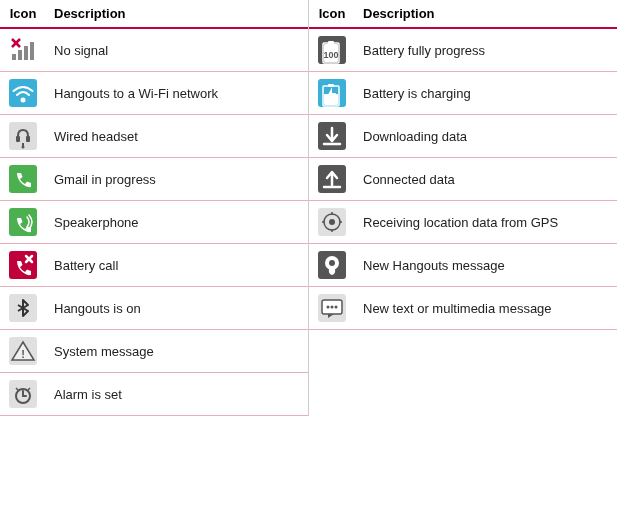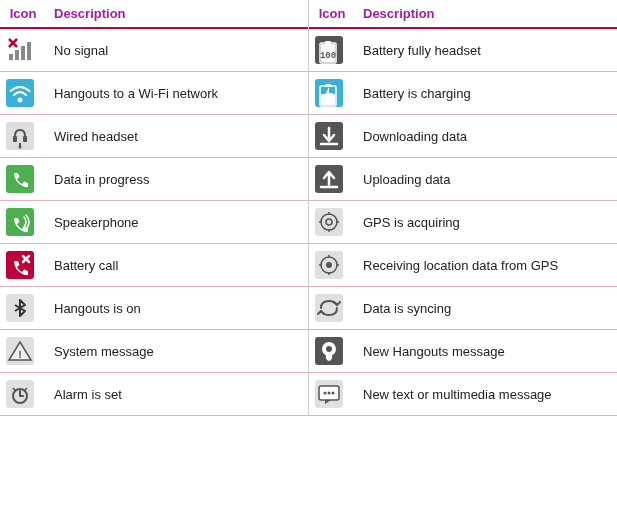--- a/index.html
+++ b/index.html
@@ -22,45 +22,45 @@
       width: 100%;
       border-collapse: collapse;
     }
     th {
       background: #fff;
       text-align: left;
       padding: 6px 8px;
       font-weight: bold;
       font-size: 13px;
       border-bottom: 2px solid #c0003a;
-      color: #a21caf;
+      color: #000000;
     }
     td {
       padding: 5px 8px;
       border-bottom: 1px solid #e8b0b8;
       vertical-align: middle;
       color: #222;
       font-size: 13px;
     }
     .icon-cell {
       width: 46px;
       text-align: center;
       padding: 4px 6px;
     }
     .icon-box {
       display: inline-flex;
       align-items: center;
+      justify-content: center;
       width: 34px;
       height: 34px;
       border: 1px solid #999;
       background: #f5f5f5;
       border-radius: 2px;
       font-size: 18px;
       color: #404040;
-      font-family: Liberation Mono, monospace;
     }
     .divider {
       width: 1px;
       background: #ccc;
       flex-shrink: 0;
     }
   </style>
 </head>
 <body>
 
@@ -120,21 +120,21 @@
   </tr>
           <tr>
     <td class="icon-cell">
       <div class="icon-box" style="border:none;background:transparent;padding:0;">
                 <svg width="28" height="28" viewBox="0 0 28 28">
                   <rect width="28" height="28" rx="3" fill="#4caf50"></rect>
                   <path d="M8 8 L12 8 L13.5 12 L11 14 C12 16 14 18 16 19 L18 16.5 L22 18 L22 22 C18 23 8 18 8 8Z" fill="white"></path>
                 </svg>
               </div>
     </td>
-    <td>Data in progress</td>
+    <td>Gmail in progress</td>
   </tr>
           <tr>
     <td class="icon-cell">
       <div class="icon-box" style="border:none;background:transparent;padding:0;">
                 <svg width="28" height="28" viewBox="0 0 28 28">
                   <rect width="28" height="28" rx="3" fill="#4caf50"></rect>
                   <path d="M8 10 L12 10 L13.5 14 L11 16 C12 18 14 20 16 21 L18 18.5 L22 20 L22 24 C18 25 8 20 8 10Z" fill="white"></path>
                   <path d="M18 9 Q22 14 18 19" stroke="white" stroke-width="1.5" fill="none" stroke-linecap="round"></path>
                   <path d="M20 7 Q26 14 20 21" stroke="white" stroke-width="1.5" fill="none" stroke-linecap="round"></path>
                 </svg>
@@ -212,21 +212,21 @@
       <div class="icon-box" style="border:none;background:transparent;padding:0;">
                 <svg width="28" height="28" viewBox="0 0 28 28">
                   <rect width="28" height="28" rx="3" fill="#555"></rect>
                   <rect x="5" y="7" width="16" height="20" rx="1" stroke="white" stroke-width="1.5" fill="none"></rect>
                   <rect x="10" y="5" width="6" height="3" rx="1" fill="white"></rect>
                   <rect x="6" y="8" width="14" height="18" rx="1" fill="white"></rect>
                   <text x="13" y="22" text-anchor="middle" font-size="9" font-weight="bold" fill="#555">100</text>
                 </svg>
               </div>
     </td>
-    <td>Battery fully headset</td>
+    <td>Battery fully progress</td>
   </tr>
           <tr>
     <td class="icon-cell">
       <div class="icon-box" style="border:none;background:transparent;padding:0;">
                 <svg width="28" height="28" viewBox="0 0 28 28">
                   <rect width="28" height="28" rx="3" fill="#3ab0d8"></rect>
                   <rect x="5" y="7" width="16" height="20" rx="1" stroke="white" stroke-width="1.5" fill="none"></rect>
                   <rect x="10" y="5" width="6" height="3" rx="1" fill="white"></rect>
                   <rect x="6" y="8" width="14" height="18" rx="1" fill="#3ab0d8"></rect>
                   <rect x="6" y="15" width="14" height="11" rx="1" fill="white"></rect>
@@ -251,37 +251,21 @@
           <tr>
     <td class="icon-cell">
       <div class="icon-box" style="border:none;background:transparent;padding:0;">
                 <svg width="28" height="28" viewBox="0 0 28 28">
                   <rect width="28" height="28" rx="3" fill="#555"></rect>
                   <path d="M14 20 L14 8 M9 13 L14 7 L19 13" stroke="white" stroke-width="2.5" fill="none" stroke-linecap="round" stroke-linejoin="round"></path>
                   <line x1="6" y1="22" x2="22" y2="22" stroke="white" stroke-width="2.5" stroke-linecap="round"></line>
                 </svg>
               </div>
     </td>
-    <td>Uploading data</td>
-  </tr>
-          <tr>
-    <td class="icon-cell">
-      <div class="icon-box" style="border:none;background:transparent;padding:0;">
-                <svg width="28" height="28" viewBox="0 0 28 28">
-                  <rect width="28" height="28" rx="3" fill="#e0e0e0"></rect>
-                  <circle cx="14" cy="14" r="8" stroke="#555" stroke-width="1.5" fill="none"></circle>
-                  <circle cx="14" cy="14" r="3" stroke="#555" stroke-width="1.5" fill="none"></circle>
-                  <line x1="14" y1="4" x2="14" y2="7" stroke="#555" stroke-width="1.5"></line>
-                  <line x1="14" y1="21" x2="14" y2="24" stroke="#555" stroke-width="1.5"></line>
-                  <line x1="4" y1="14" x2="7" y2="14" stroke="#555" stroke-width="1.5"></line>
-                  <line x1="21" y1="14" x2="24" y2="14" stroke="#555" stroke-width="1.5"></line>
-                </svg>
-              </div>
-    </td>
-    <td>GPS is acquiring</td>
+    <td>Connected data</td>
   </tr>
           <tr>
     <td class="icon-cell">
       <div class="icon-box" style="border:none;background:transparent;padding:0;">
                 <svg width="28" height="28" viewBox="0 0 28 28">
                   <rect width="28" height="28" rx="3" fill="#e0e0e0"></rect>
                   <circle cx="14" cy="14" r="8" stroke="#555" stroke-width="1.5" fill="none"></circle>
                   <circle cx="14" cy="14" r="3" fill="#555"></circle>
                   <line x1="14" y1="4" x2="14" y2="7" stroke="#555" stroke-width="1.5"></line>
                   <line x1="14" y1="21" x2="14" y2="24" stroke="#555" stroke-width="1.5"></line>
@@ -289,34 +273,20 @@
                   <line x1="21" y1="14" x2="24" y2="14" stroke="#555" stroke-width="1.5"></line>
                 </svg>
               </div>
     </td>
     <td>Receiving location data from GPS</td>
   </tr>
           <tr>
     <td class="icon-cell">
       <div class="icon-box" style="border:none;background:transparent;padding:0;">
                 <svg width="28" height="28" viewBox="0 0 28 28">
-                  <rect width="28" height="28" rx="3" fill="#e0e0e0"></rect>
-                  <path d="M6 14 Q6 7 14 7 Q19 7 22 11" stroke="#555" stroke-width="2" fill="none" stroke-linecap="round"></path>
-                  <path d="M22 14 Q22 21 14 21 Q9 21 6 17" stroke="#555" stroke-width="2" fill="none" stroke-linecap="round"></path>
-                  <polyline points="19,8 22,11 25,8" stroke="#555" stroke-width="2" fill="none" stroke-linecap="round" stroke-linejoin="round"></polyline>
-                  <polyline points="9,20 6,17 3,20" stroke="#555" stroke-width="2" fill="none" stroke-linecap="round" stroke-linejoin="round"></polyline>
-                </svg>
-              </div>
-    </td>
-    <td>Data is syncing</td>
-  </tr>
-          <tr>
-    <td class="icon-cell">
-      <div class="icon-box" style="border:none;background:transparent;padding:0;">
-                <svg width="28" height="28" viewBox="0 0 28 28">
                   <rect width="28" height="28" rx="3" fill="#555"></rect>
                   <circle cx="14" cy="12" r="7" fill="white"></circle>
                   <circle cx="14" cy="12" r="3" fill="#555"></circle>
                   <path d="M11 18 Q10 23 14 24 Q18 23 17 18" fill="white"></path>
                 </svg>
               </div>
     </td>
     <td>New Hangouts message</td>
   </tr>
           <tr>

